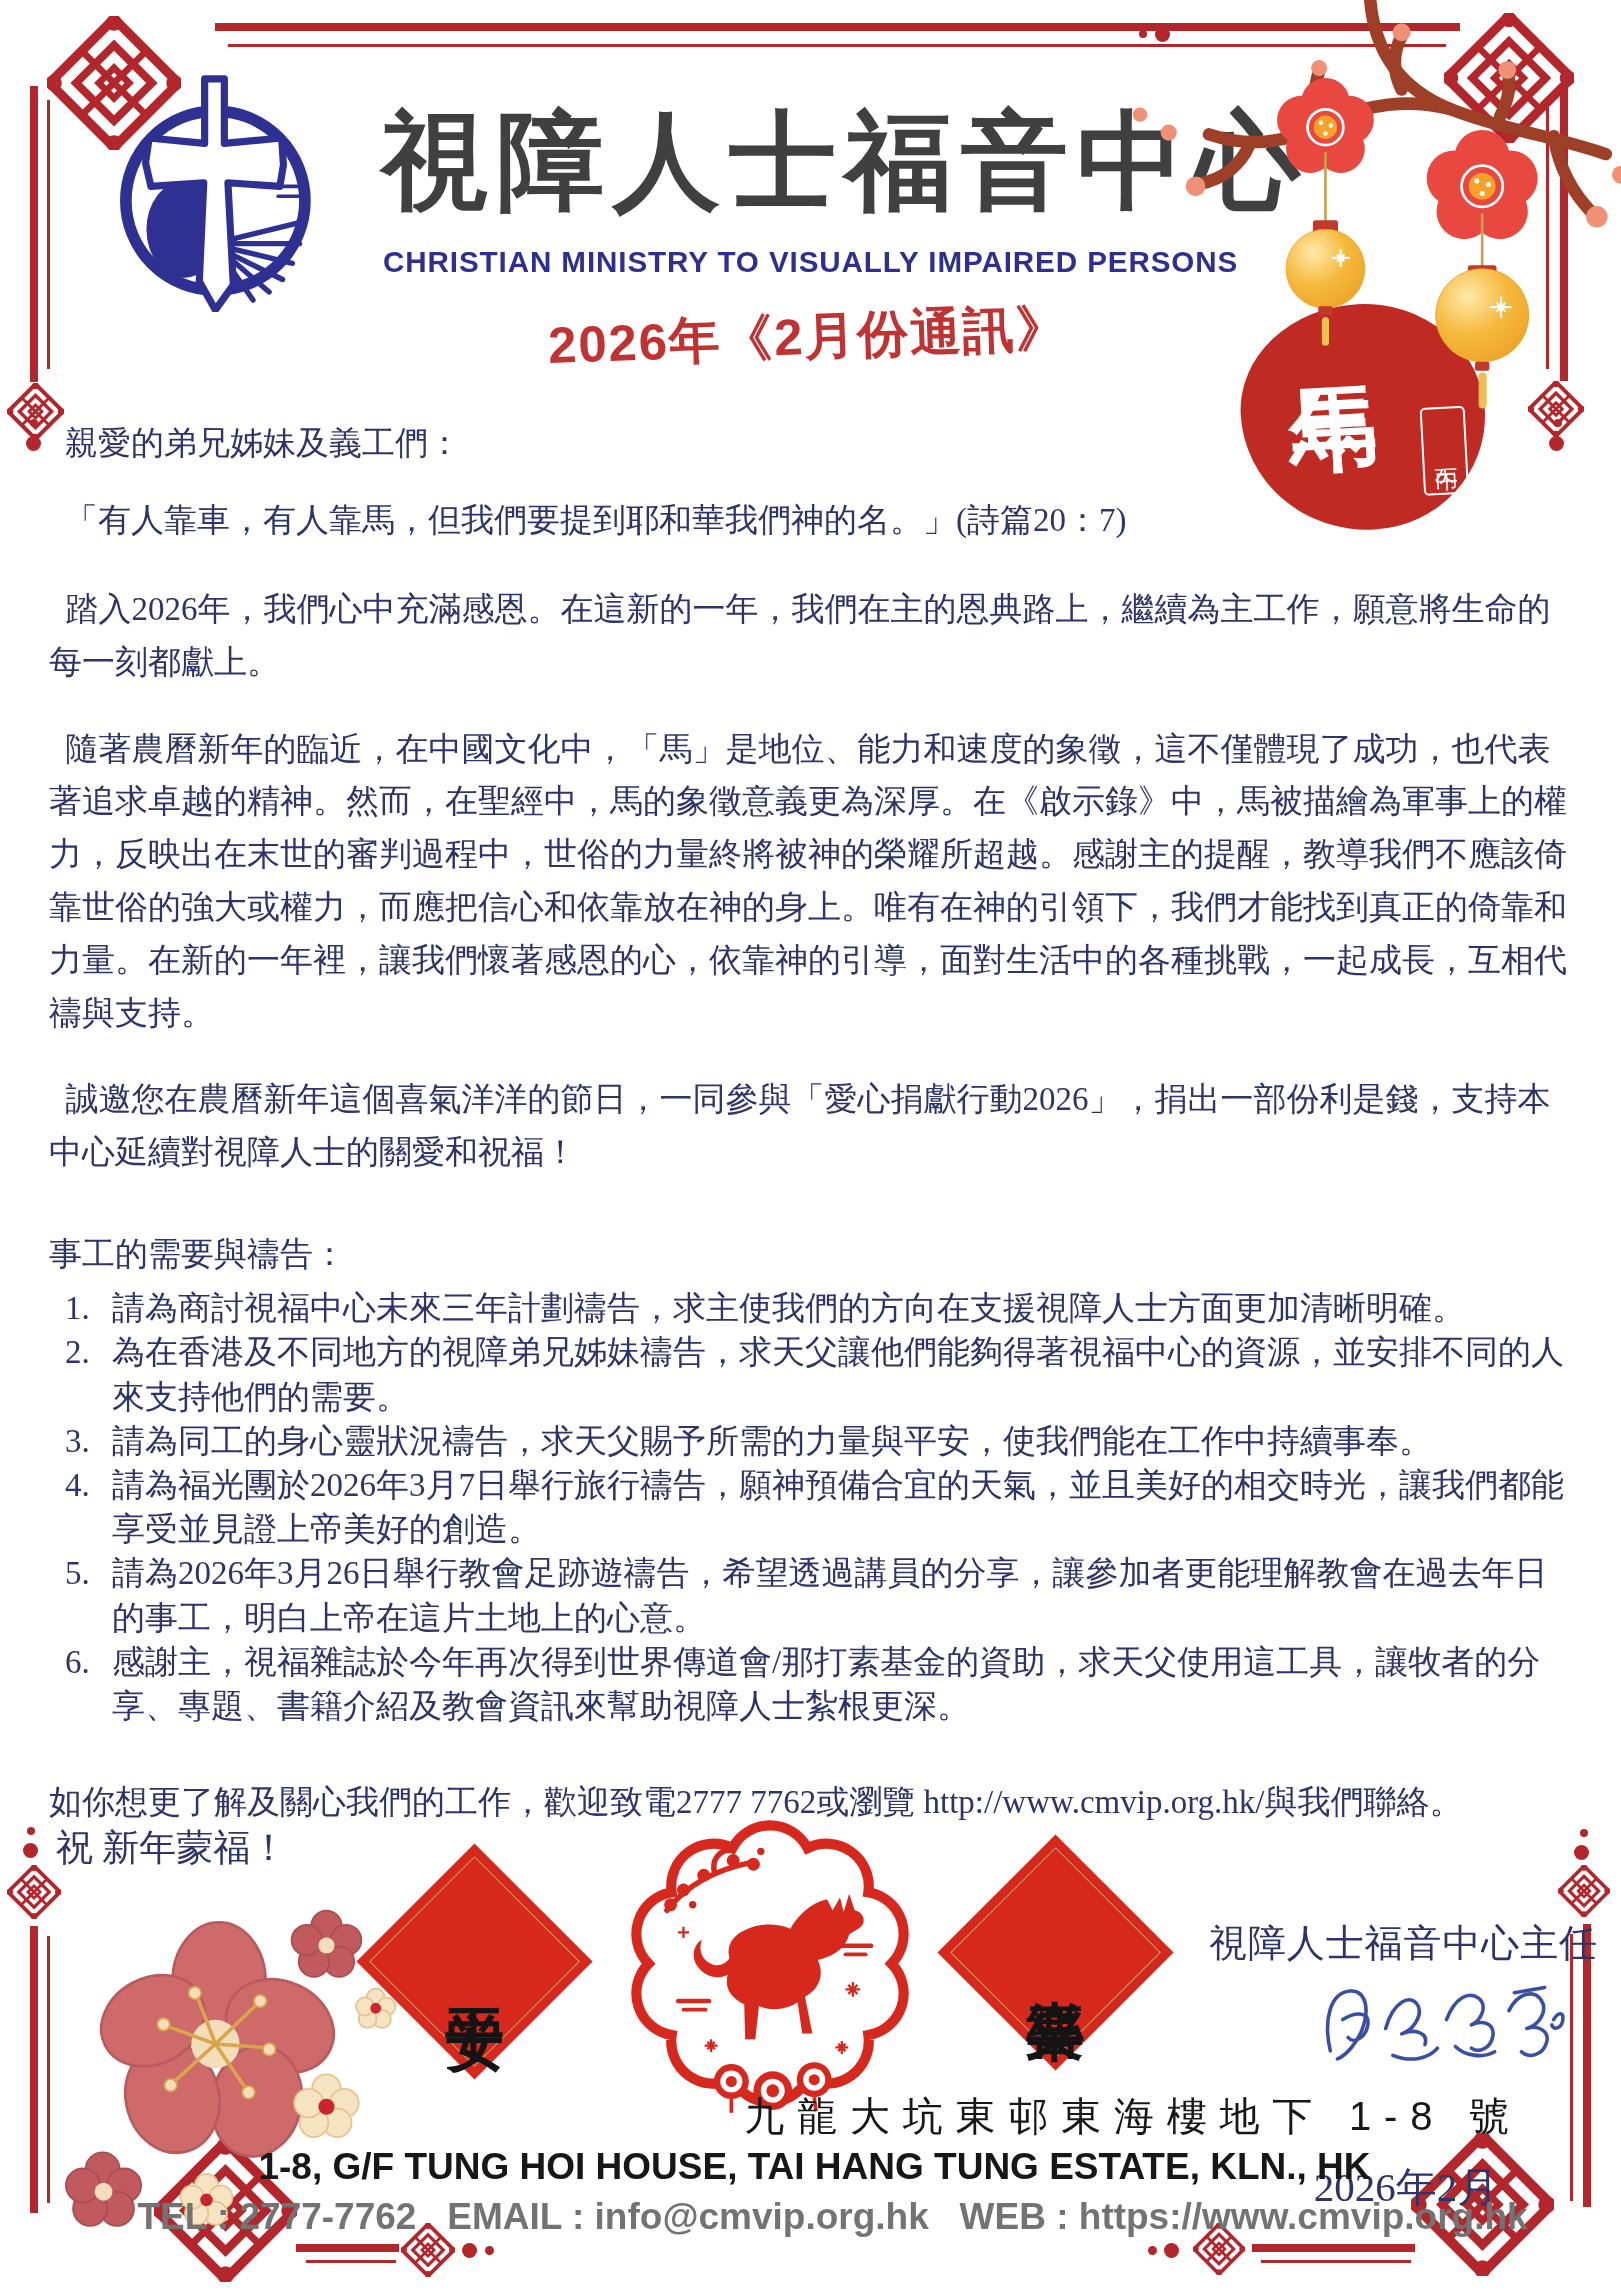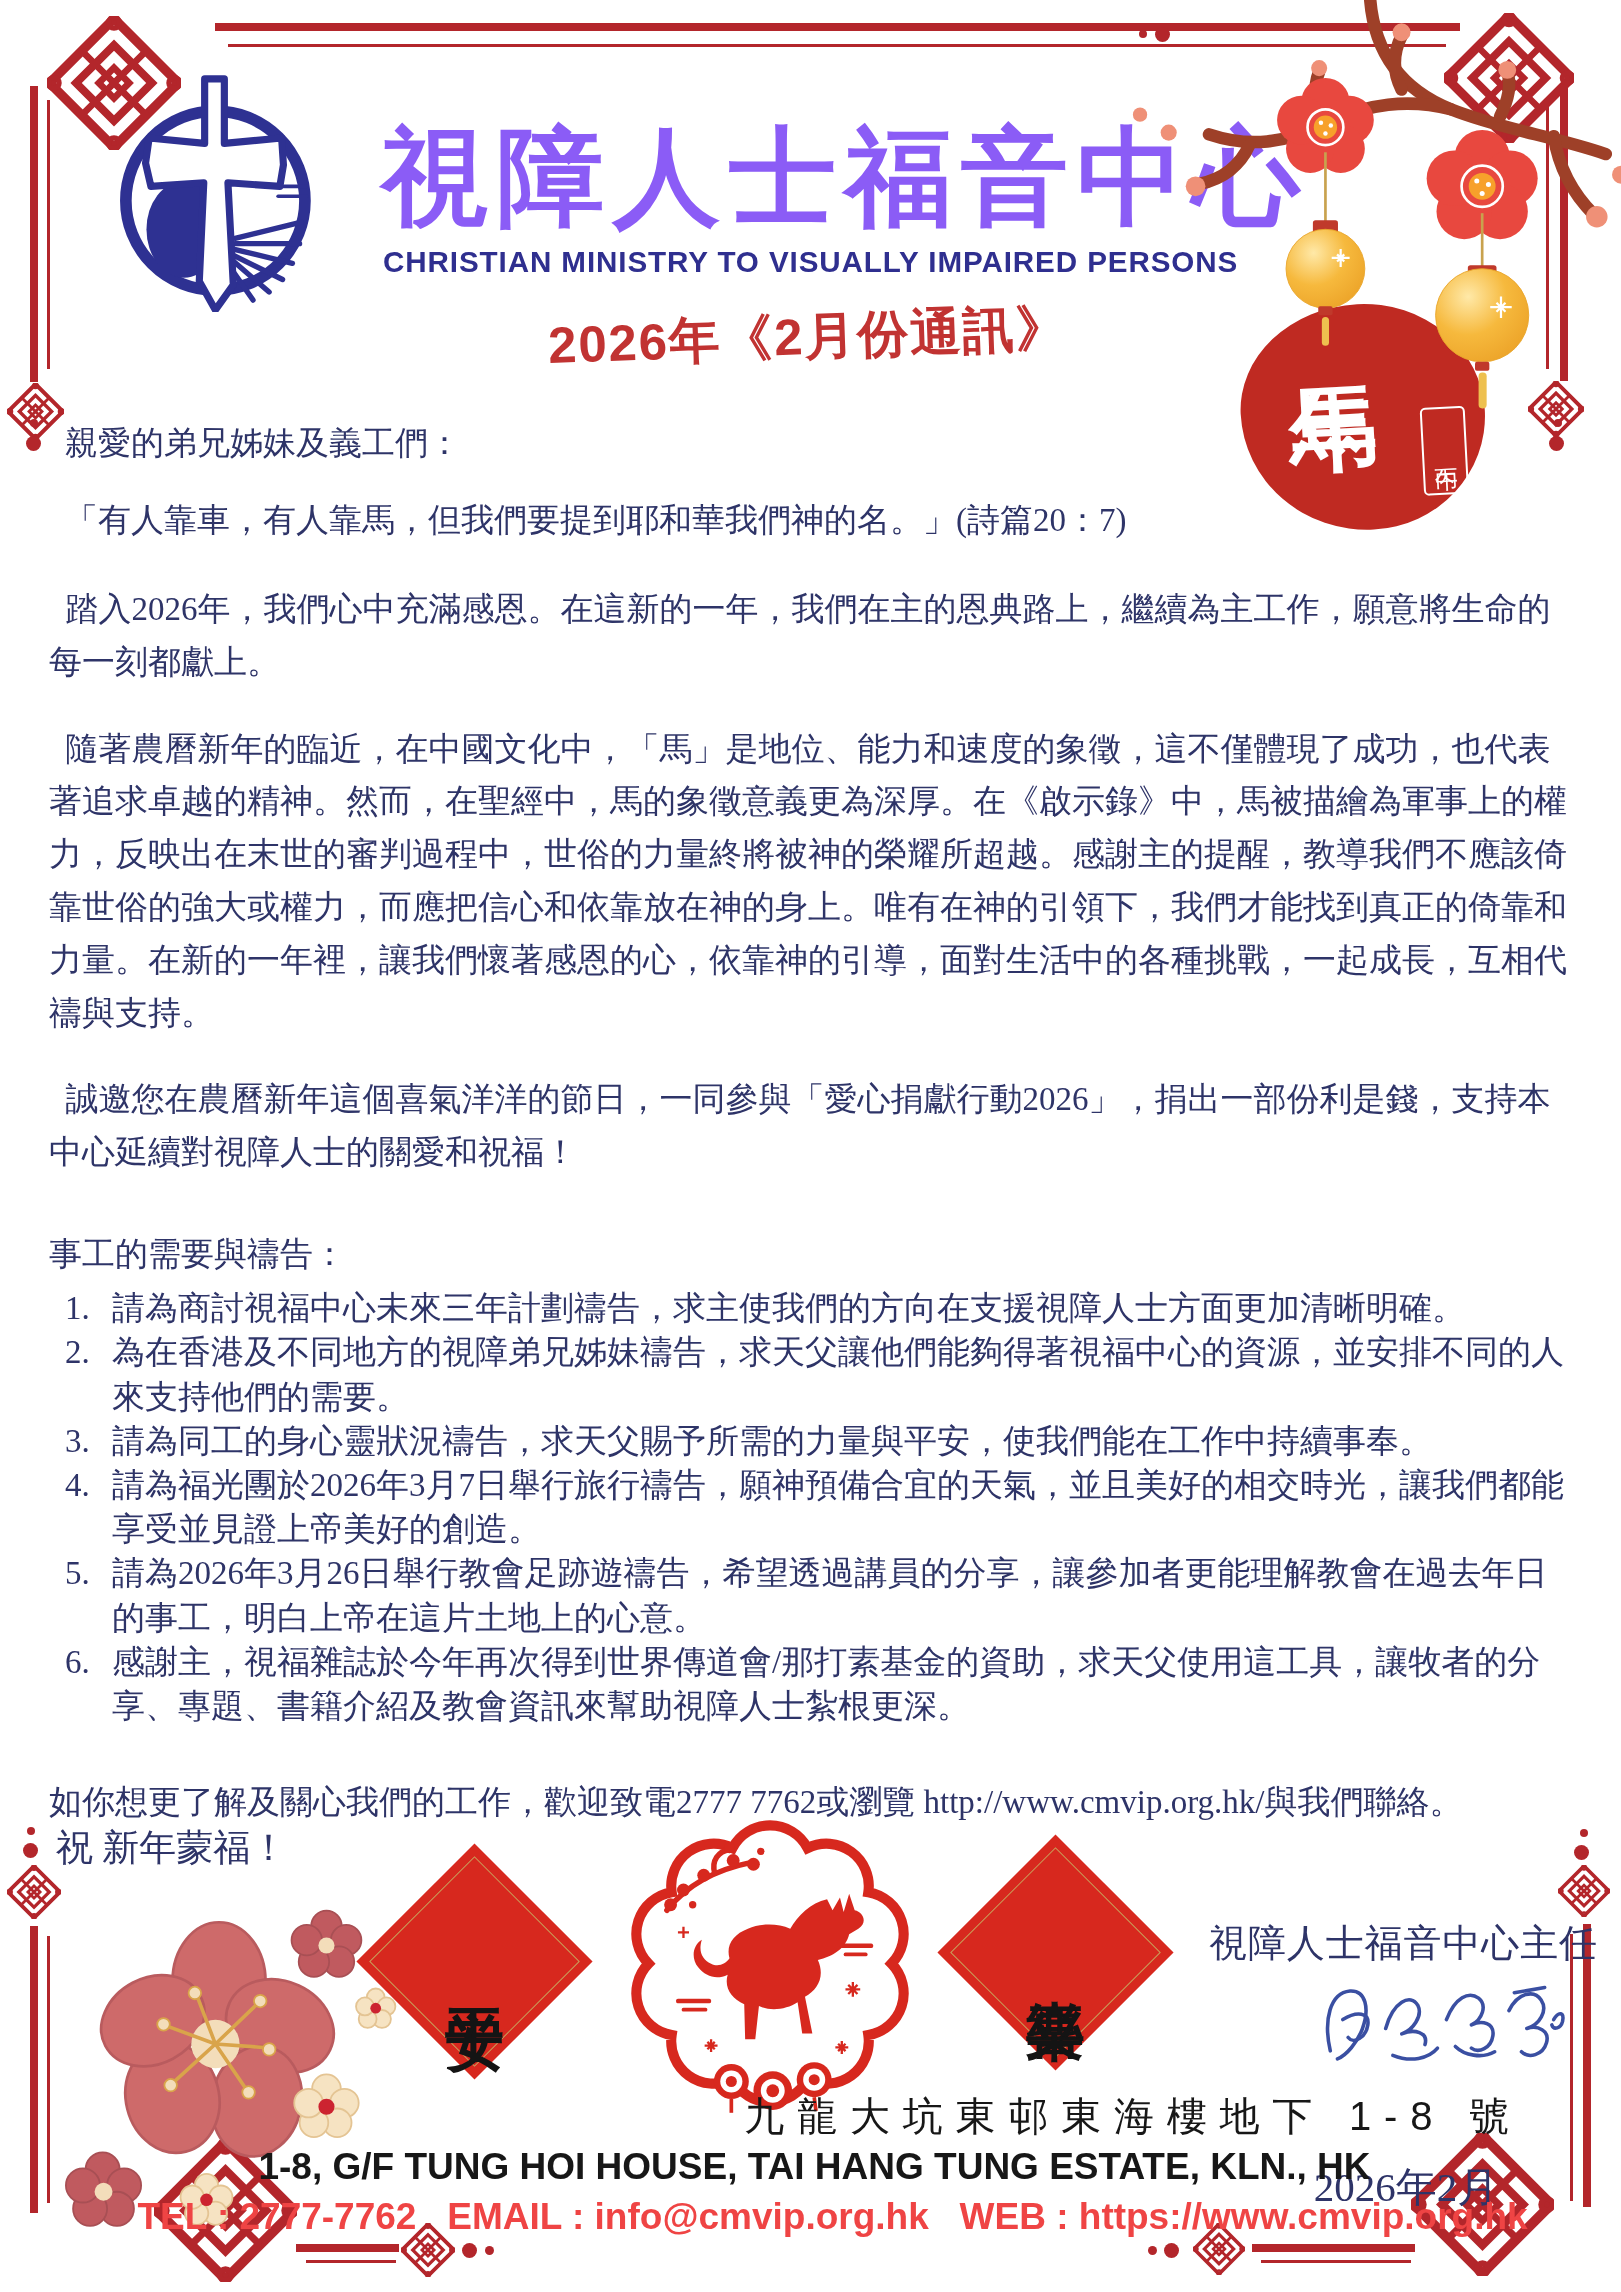--- a/index.html
+++ b/index.html
@@ -6,22 +6,22 @@
   .page{
     position:relative;width:1621px;height:2293px;background:#ffffff;overflow:hidden;
     font-family:"Liberation Serif","DejaVu Serif",serif;color:#2e3468;
   }
   
   .hline,.vline{position:absolute;background:#b3262b;}
   .dot{position:absolute;background:#b3262b;border-radius:50%;}
   .knot{position:absolute;color:#b3262b;}
   
   .org-name-cn{
-    position:absolute;left:381px;top:106px;font-family:Liberation Mono, monospace;
-    font-weight:900;font-size:107px;letter-spacing:9px;color:#8b5cf6;white-space:nowrap;
+    position:absolute;left:381px;top:90px;font-family:Liberation Mono, monospace;
+    font-weight:900;font-size:107px;letter-spacing:9px;color:#404040;white-space:nowrap;
   }
   .org-name-en{
     position:absolute;left:383px;top:245px;font-family:"Liberation Sans","DejaVu Sans",sans-serif;
     font-weight:800;font-size:29.6px;letter-spacing:0.9px;color:#2f2f8f;white-space:nowrap;
   }
   .issue-title{
     position:absolute;left:548px;top:303px;font-family:"Liberation Sans","DejaVu Sans",sans-serif;
     font-weight:900;font-size:51px;letter-spacing:1.8px;color:#c13332;white-space:nowrap;
     transform:rotate(-2deg);
   }
@@ -68,21 +68,21 @@
   
   .footer-cn{
     position:absolute;left:179px;top:2089px;width:1343px;text-align:right;font-size:40px;color:#171717;
     letter-spacing:0.32em;font-family:"Liberation Sans","DejaVu Sans",sans-serif;
   }
   .footer-en{
     position:absolute;left:134px;top:2146px;width:1361px;text-align:center;font-size:37px;color:#171717;
     font-weight:600;font-family:"Liberation Sans","DejaVu Sans",sans-serif;
   }
   .footer-contact{
-    position:absolute;left:134px;top:2196px;width:1397px;text-align:center;font-size:37px;color:#ef4444;
+    position:absolute;left:134px;top:2196px;width:1397px;text-align:center;font-size:37px;color:#737373;
     font-weight:600;white-space:pre;font-family:"Liberation Sans","DejaVu Sans",sans-serif;
   }
   svg{display:block;}
   .abs{position:absolute;}
 </style>
 </head>
 <body>
 
 <div class="page">
 

